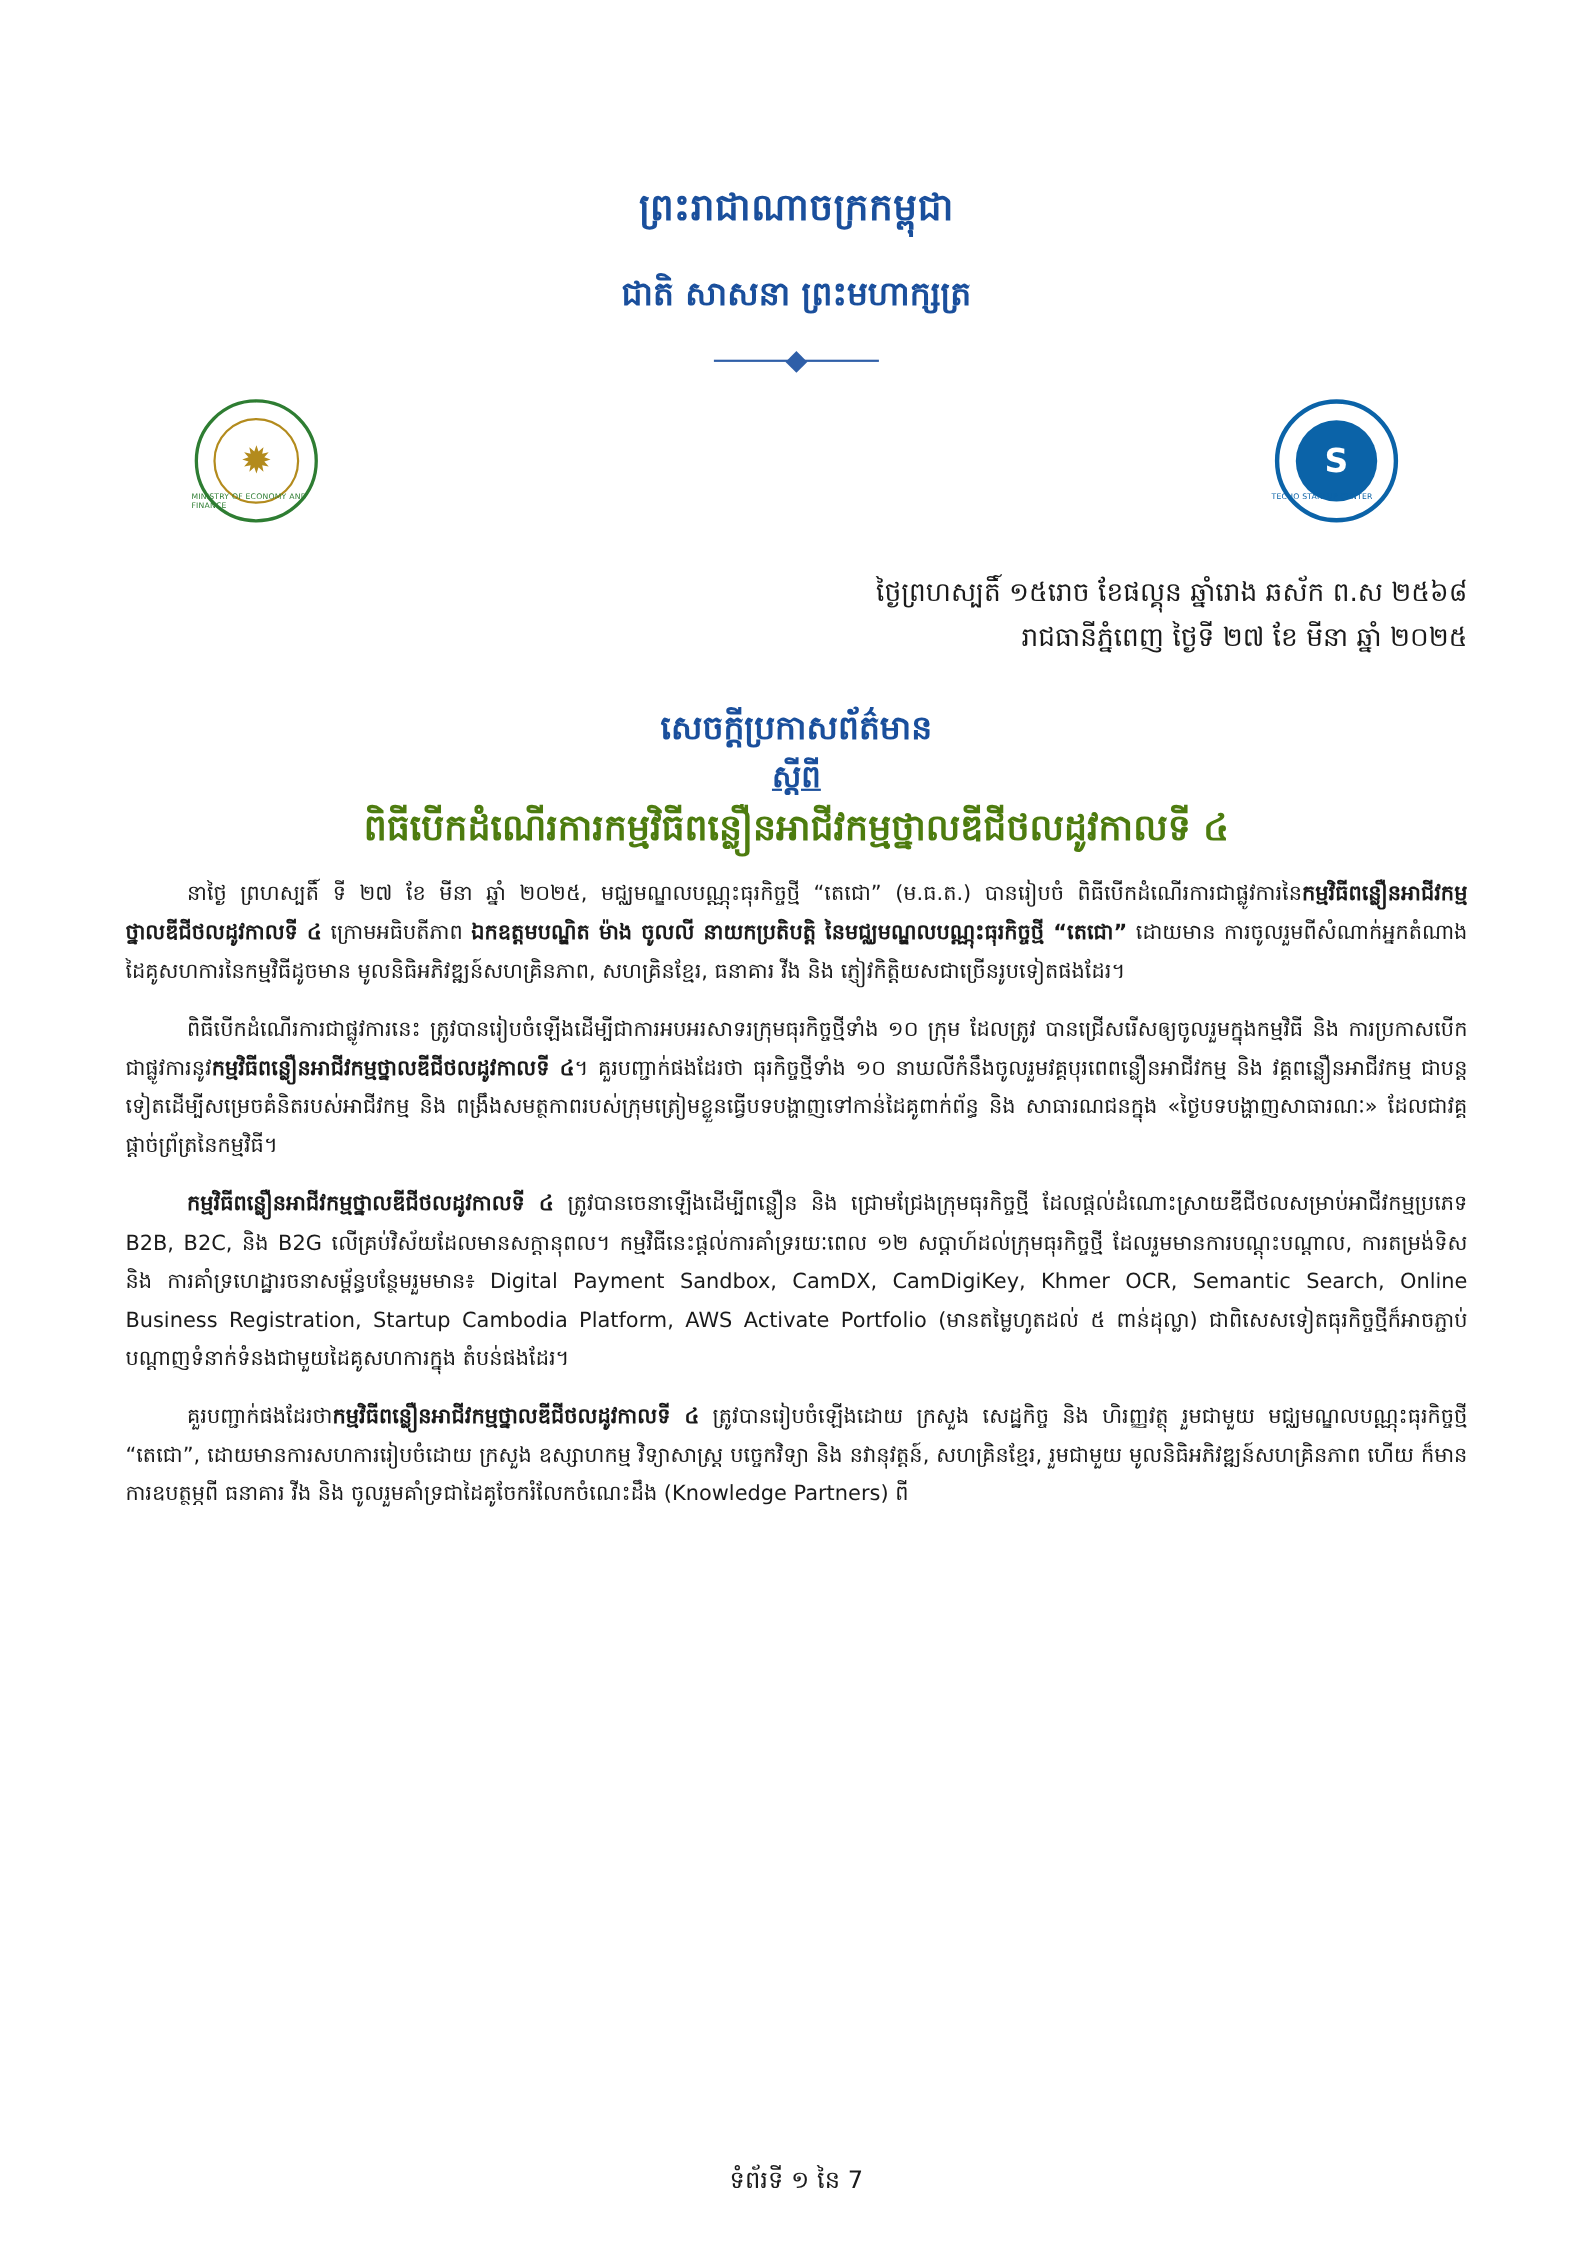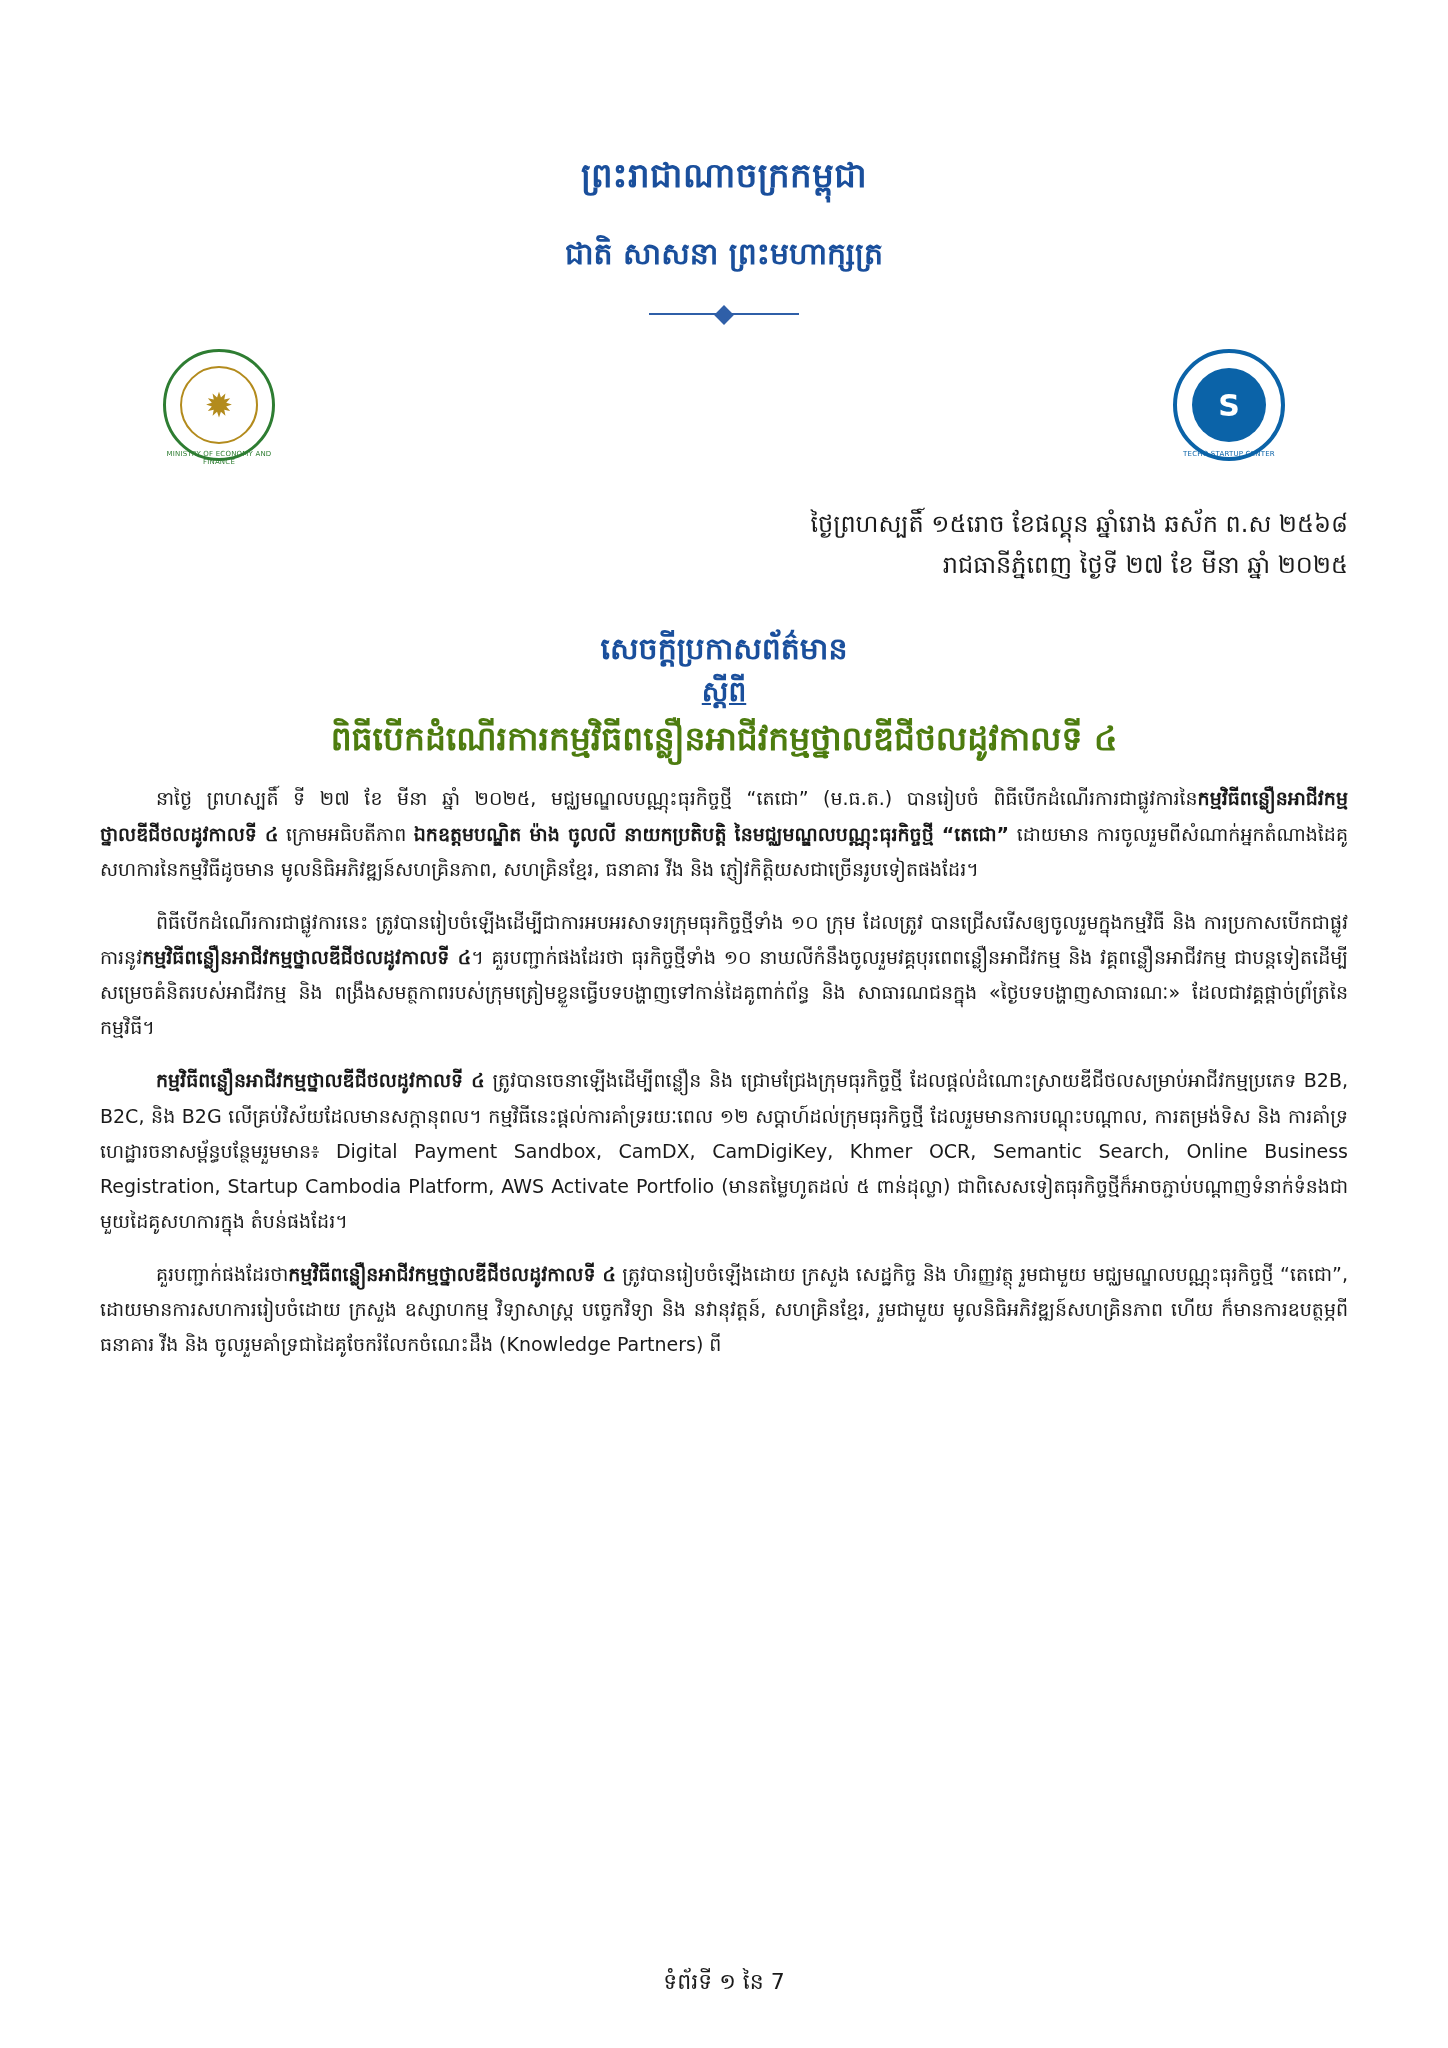--- a/index.html
+++ b/index.html
@@ -11,21 +11,21 @@
     width: 1448px;
     height: 2048px;
     font-family: "DejaVu Sans", "Liberation Sans", sans-serif;
     color: #1a1a1a;
     position: relative;
     overflow: hidden;
   }
   .page {
     width: 1448px;
     height: 2048px;
-    padding: 0;
+    padding: 14px;
     box-sizing: border-box;
     position: relative;
   }
   .header-block {
     text-align: center;
     padding-top: 150px;
   }
   .kingdom-title {
     color: #1a4f9c;
     font-size: 34px;
@@ -112,24 +112,23 @@
     border-radius: 50%;
     background: #0b63a8;
     color: #ffffff;
     display: flex; align-items: center; justify-content: center;
     font-size: 30px;
     font-weight: bold;
   }
   .logo-caption {
     position: absolute;
     width: 118px;
-    text-align: center;
     font-size: 7px;
     color: #2e7d32;
-    top: 104px;
+    top: 88px;
     letter-spacing: 0.2px;
   }
   .logo-right .logo-caption { color: #0b63a8; }
 
   .date-block {
     text-align: right;
     padding-right: 100px;
     margin-top: 28px;
     color: #1a1a1a;
     font-size: 24px;

